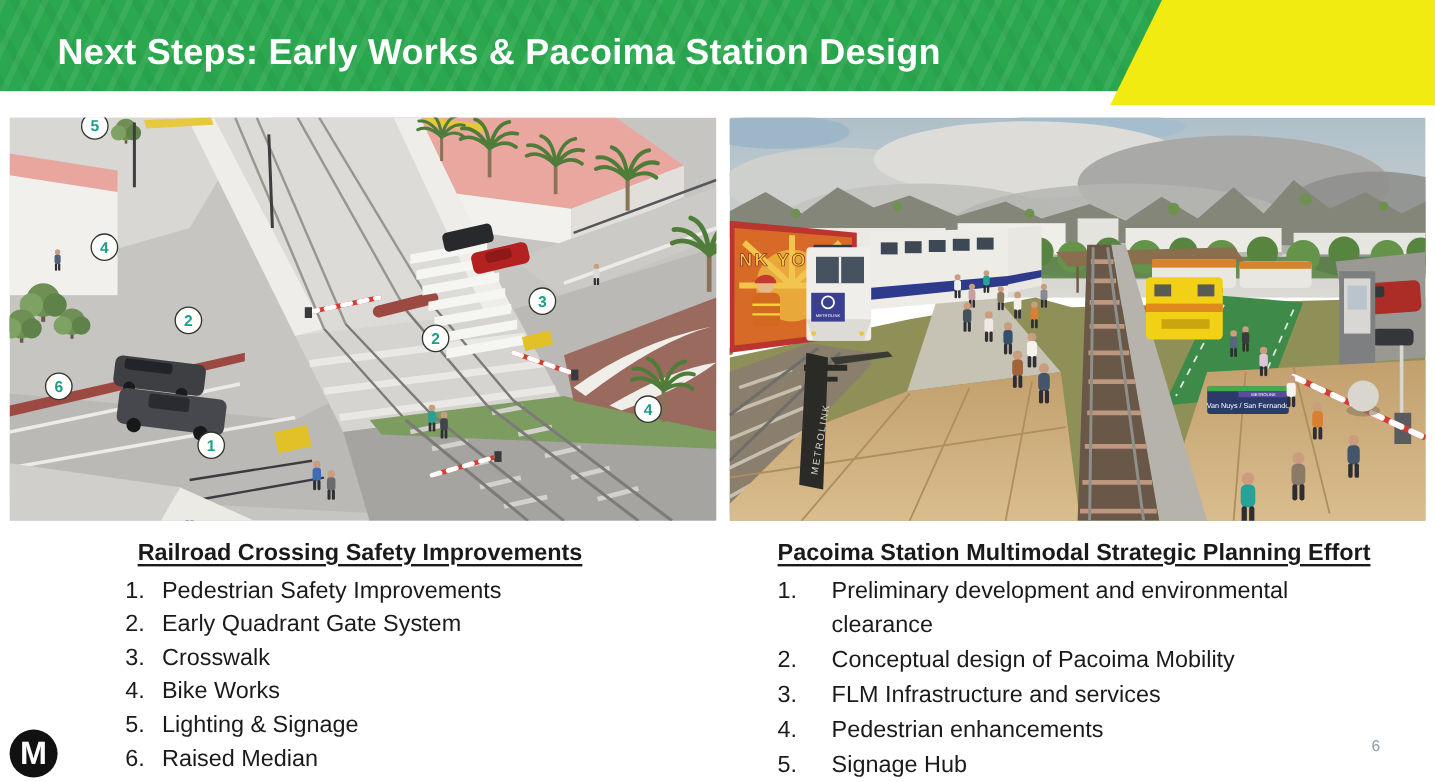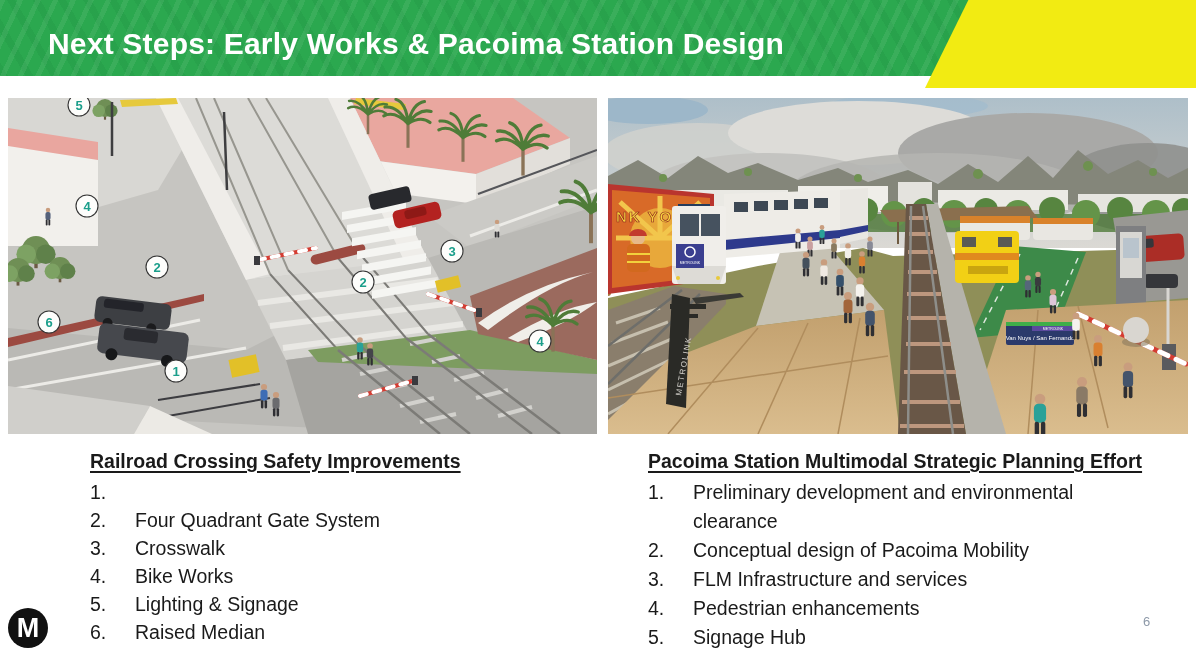--- a/index.html
+++ b/index.html
@@ -14,21 +14,21 @@
     clip-path:polygon(16% 0,100% 0,100% 100%,0% 100%);}
   .title{position:absolute;left:48px;top:27px;font-size:30px;font-weight:bold;color:#ffffff;
     letter-spacing:0.2px;white-space:nowrap;}
   
   .img{position:absolute;top:98px;}
   .img-left{left:8px;width:589px;height:336px;}
   .img-right{left:608px;width:580px;height:336px;}
   .img svg{display:block;}
   
   .list{position:absolute;top:450px;color:#1a1a1a;}
-  .list-left{left:90px;width:420px;}
+  .list-left{left:90px;width:420px;text-align:center;}
   .list-right{left:648px;width:530px;}
   .list-heading{font-size:19.5px;font-weight:bold;text-decoration:underline;
     text-decoration-thickness:1.6px;text-underline-offset:3px;margin:0 0 5px 0;}
   .row{display:flex;font-size:19.5px;line-height:28px;}
   .list-right .row{line-height:29px;}
   .row .num{flex:0 0 45px;}
   .list-left .row .txt{max-width:350px;}
   .list-right .row .txt{max-width:430px;}
   
   .logo{position:absolute;left:8px;top:608px;width:40px;height:40px;border-radius:50%;
@@ -409,24 +409,25 @@
       <use href="#person" transform="translate(432,320) scale(1.9)" color="#2aa198"></use>
       <use href="#person" transform="translate(430,186) scale(0.95)" color="#3a3b3f"></use>
       </g>
     </svg>
   </div>
 
   <div class="list list-left">
     <div class="list-heading">Railroad Crossing Safety Improvements</div>
     <div class="row">
         <span class="num">1.</span>
+        <span class="txt">Pedestrian Safety Improvements</span>
       </div>
     <div class="row">
         <span class="num">2.</span>
-        <span class="txt">Four Quadrant Gate System</span>
+        <span class="txt">Early Quadrant Gate System</span>
       </div>
     <div class="row">
         <span class="num">3.</span>
         <span class="txt">Crosswalk</span>
       </div>
     <div class="row">
         <span class="num">4.</span>
         <span class="txt">Bike Works</span>
       </div>
     <div class="row">

